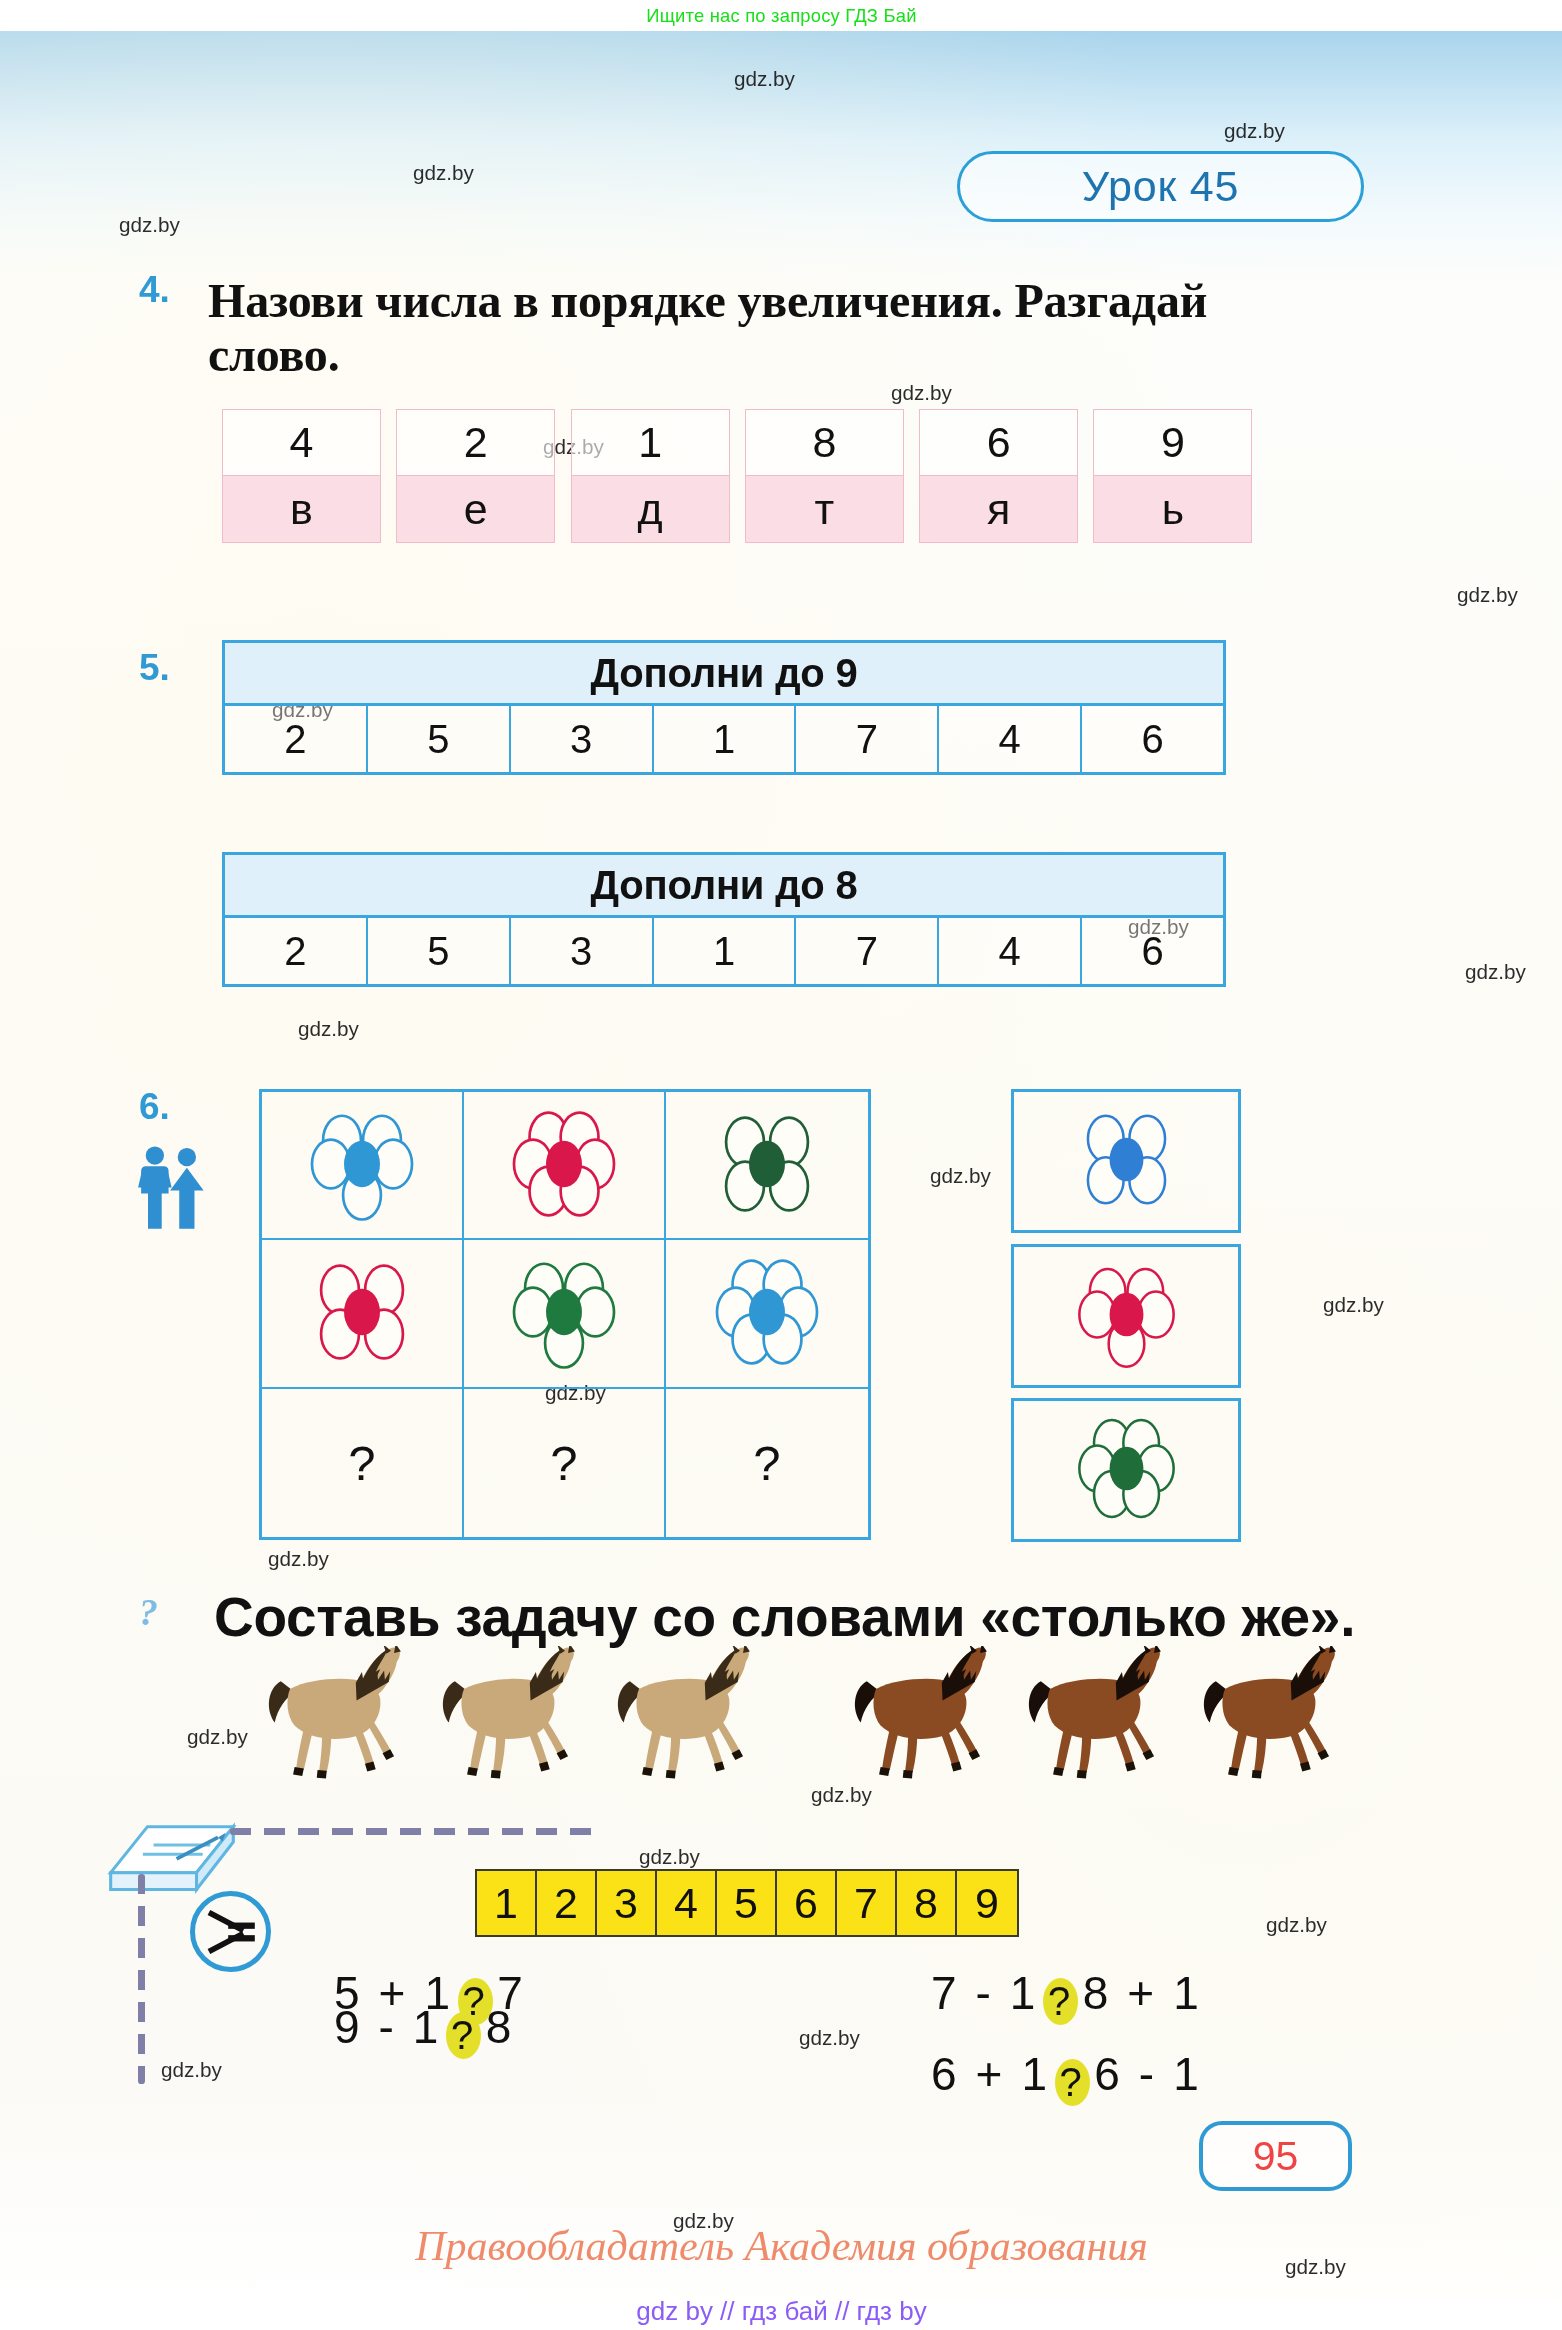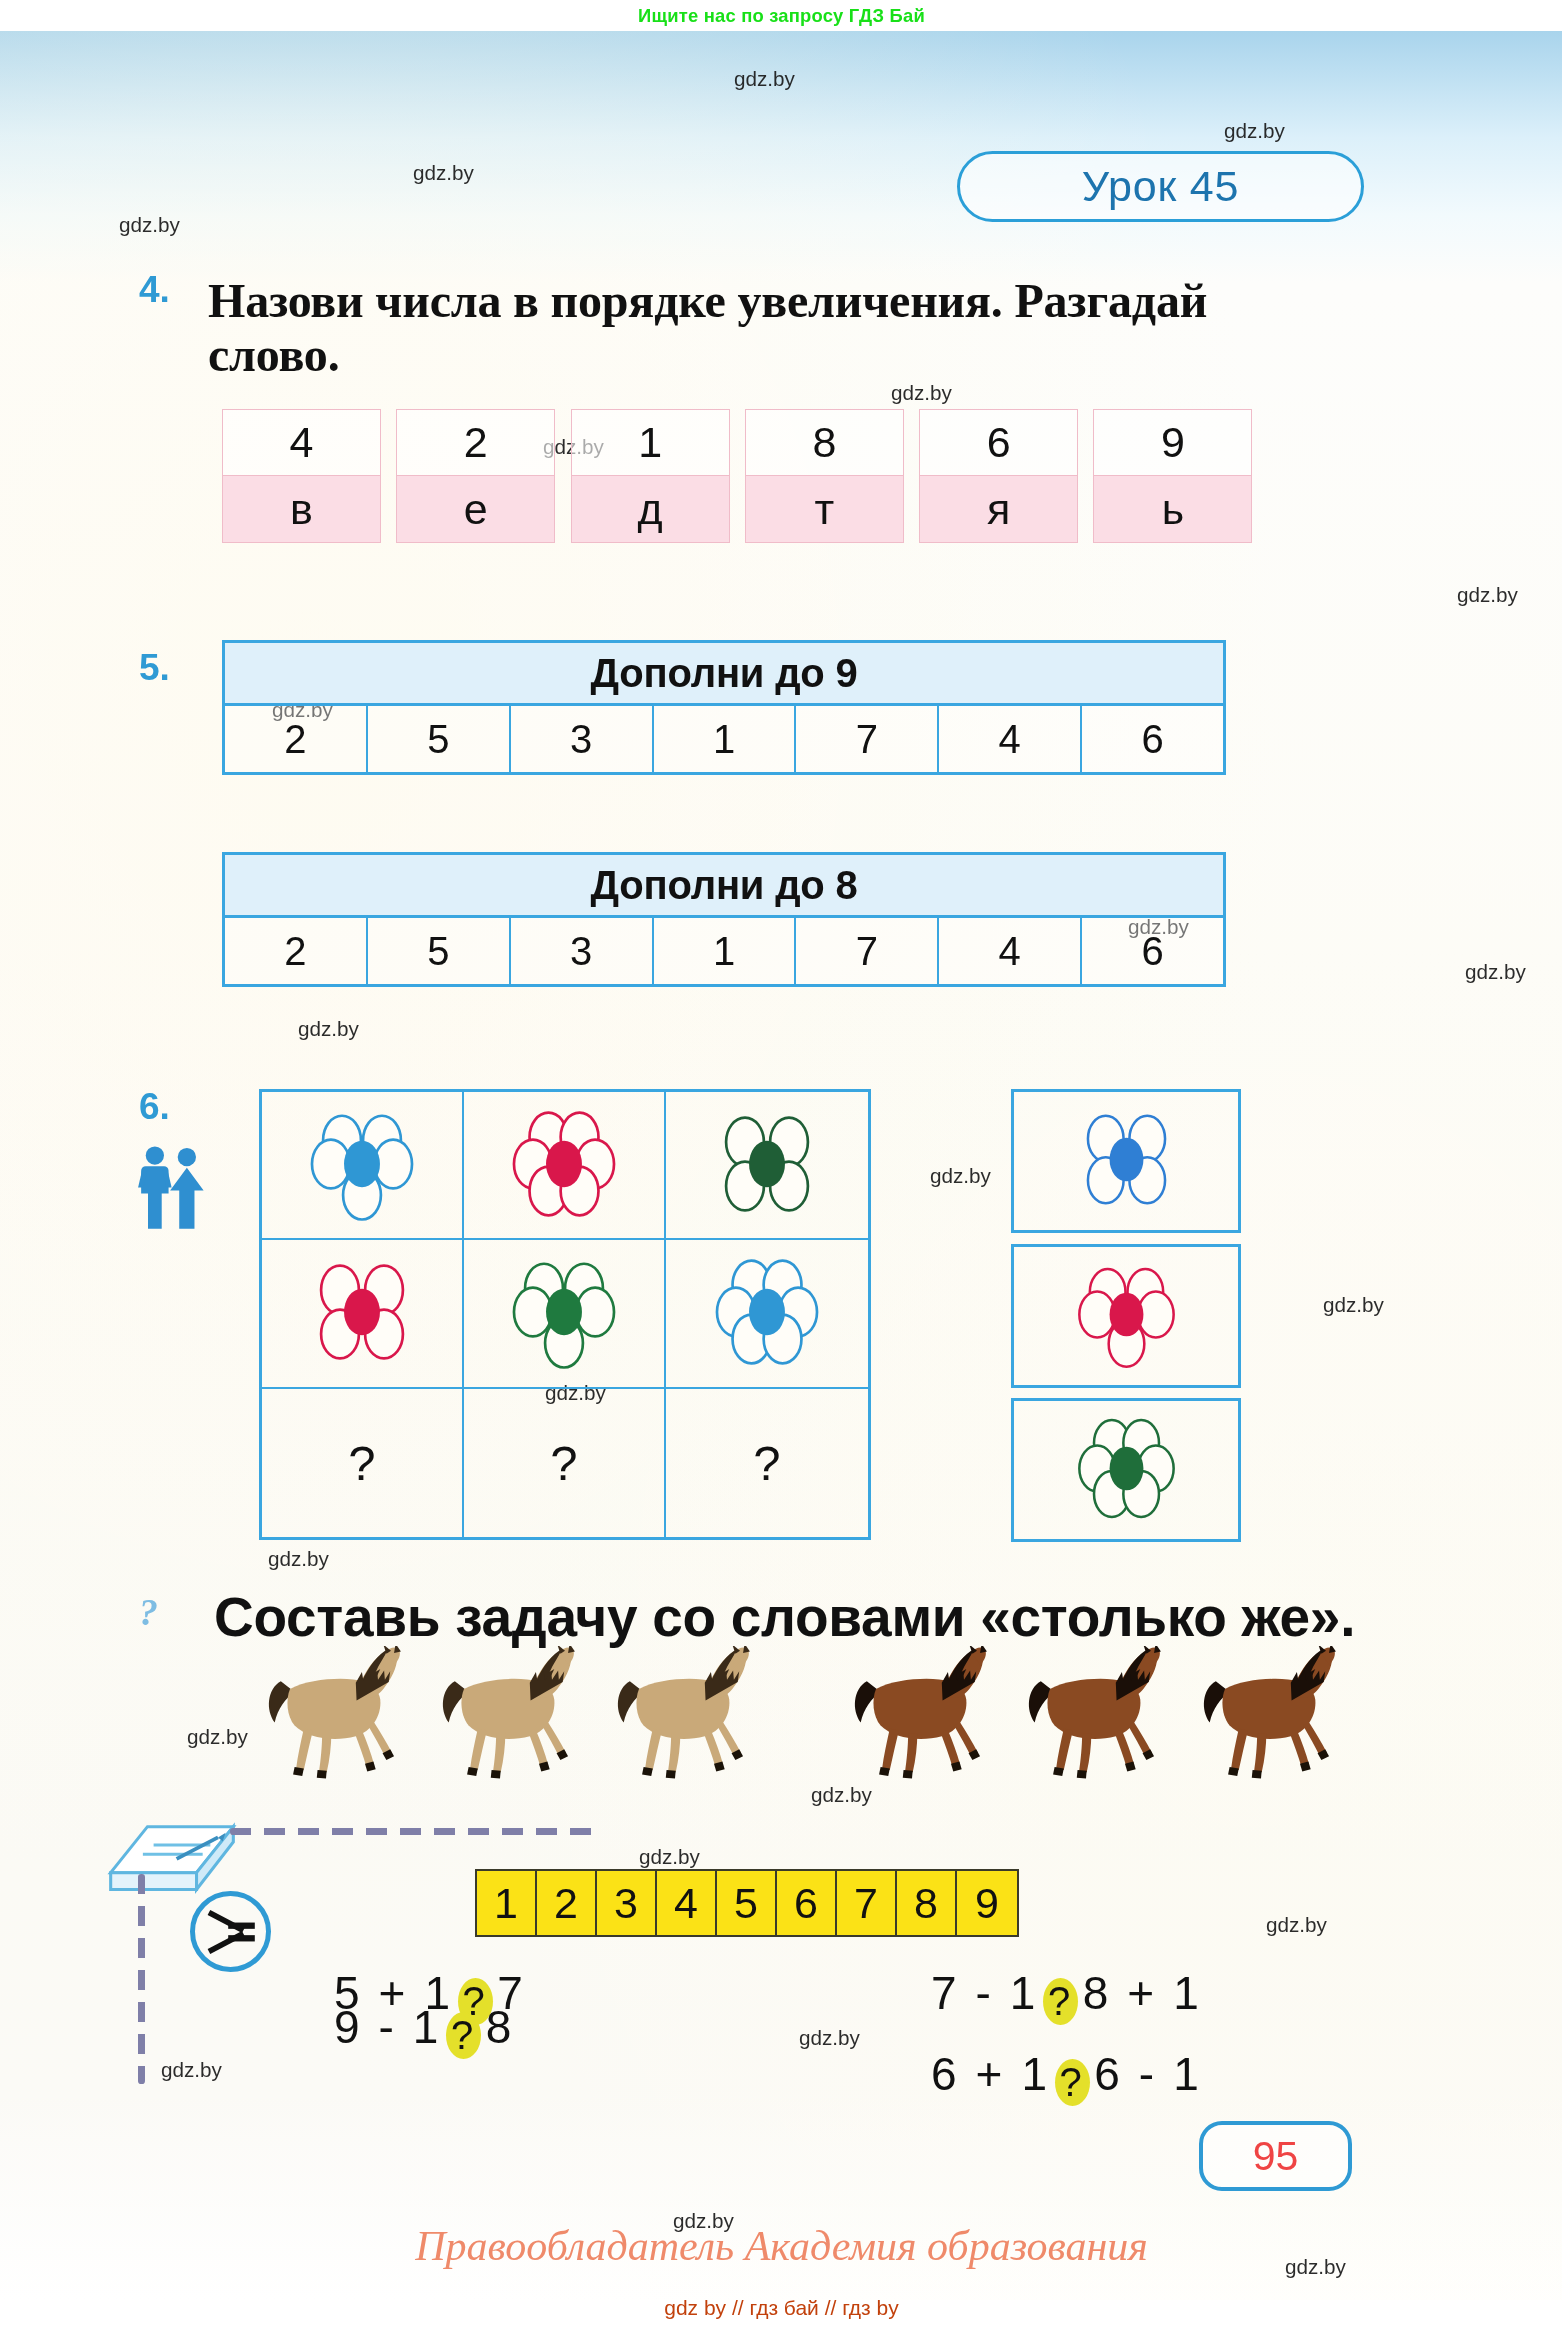--- a/index.html
+++ b/index.html
@@ -19,21 +19,21 @@
   
   .banner {
     position: absolute;
     top: 0; left: 0;
     width: 1563px;
     height: 38px;
     background: #ffffff;
     text-align: center;
     line-height: 31px;
     font-size: 18.4px;
-    font-weight: bold;
+    font-weight: normal;
     color: #18e018;
     letter-spacing: 0.2px;
   }
   
   .scan {
     position: absolute;
     top: 31px; left: 0;
     width: 1563px;
     height: 2269px;
     background: linear-gradient(180deg,
@@ -294,22 +294,22 @@
     font-size: 42px;
     font-style: italic;
     color: #ef8a6a;
     font-family: "Liberation Serif", serif;
   }
   .footer-links {
     position: absolute;
     left: 0; top: 2296px;
     width: 1563px;
     text-align: center;
-    font-size: 21px;
-    color: #c2410c;
+    font-size: 26px;
+    color: #8b5cf6;
     font-family: "Liberation Sans", sans-serif;
   }
 </style>
 </head>
 <body>
 
 <div id="page">
 
   <div class="banner">Ищите нас по запросу ГДЗ Бай</div>
 

